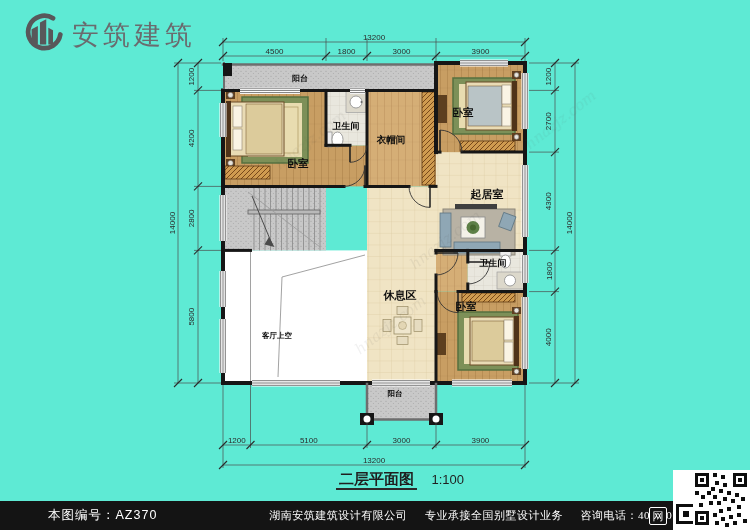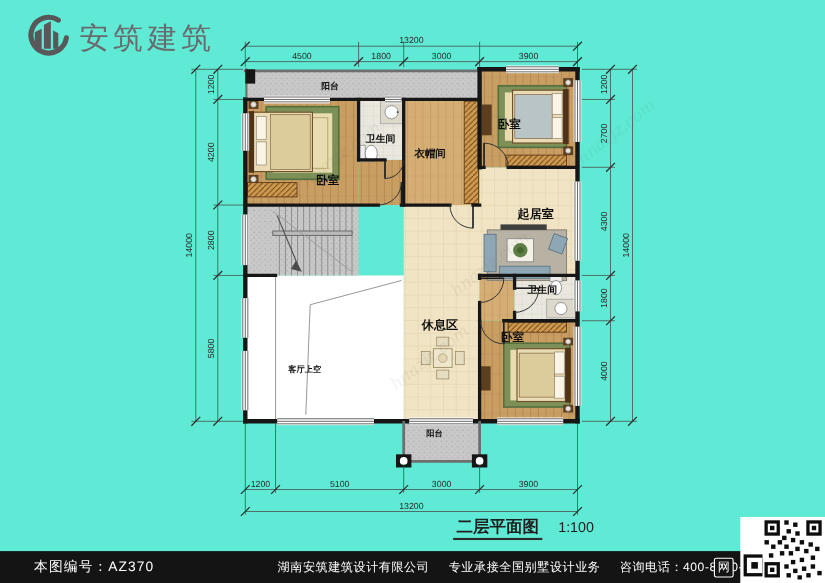--- a/index.html
+++ b/index.html
@@ -7,29 +7,29 @@
         font-family:"Liberation Sans","DejaVu Sans",sans-serif;}
   
   .brand-block{position:absolute;left:18px;top:12px;}
   .brand-row{display:flex;align-items:center;}
   .brand-logo{width:46px;height:46px;flex:0 0 auto;}
   .brand-name{font-size:27px;color:#6a6b6e;font-weight:500;letter-spacing:4px;margin-left:8px;}
   .brand-tagline{margin-top:8px;font-size:17px;font-weight:700;color:#4a4a4c;letter-spacing:1.5px;}
   
   .plan-svg{position:absolute;left:160px;top:25px;}
   
-  .caption{position:absolute;left:260px;top:470px;width:280px;text-align:right;color:#1f1f1f;}
+  .caption{position:absolute;left:260px;top:470px;width:280px;text-align:center;color:#1f1f1f;}
   .caption .title{font-size:15px;font-weight:700;border-bottom:2px solid #2a2a2a;padding:0 3px 1px 3px;}
   .caption .scale{font-size:13px;margin-left:10px;font-weight:400;}
   
   .footer{position:absolute;left:0;right:0;bottom:0;height:29px;background:#141414;color:#fff;
           display:flex;align-items:center;font-size:12.5px;white-space:nowrap;}
-  .footer .no{margin-left:31px;letter-spacing:1px;}
+  .footer .no{margin-left:48px;letter-spacing:1px;}
   .footer .companyline{margin-left:112px;font-size:11px;letter-spacing:0.5px;}
-  .footer .companyline span{margin-right:14px;}
+  .footer .companyline span{margin-right:14px;font-family:Liberation Serif, serif;}
   .net-badge{position:absolute;right:83px;bottom:5px;width:16px;height:16px;border:1.5px solid #fff;
              border-radius:2px;color:#fff;font-size:11px;line-height:16px;text-align:center;background:#141414;}
   .qr-panel{position:absolute;right:0;bottom:0;width:77px;height:60px;background:#fff;}
   .qr-box{position:absolute;left:3px;bottom:6px;width:14px;height:14px;border:3px solid #0d0d0d;background:#fff;}
   .qr-box::after{content:"";position:absolute;left:4px;top:4px;width:6px;height:6px;background:#0d0d0d;}
   .qr-code{position:absolute;right:1px;top:1px;}
 </style>
 </head>
 <body>
 

